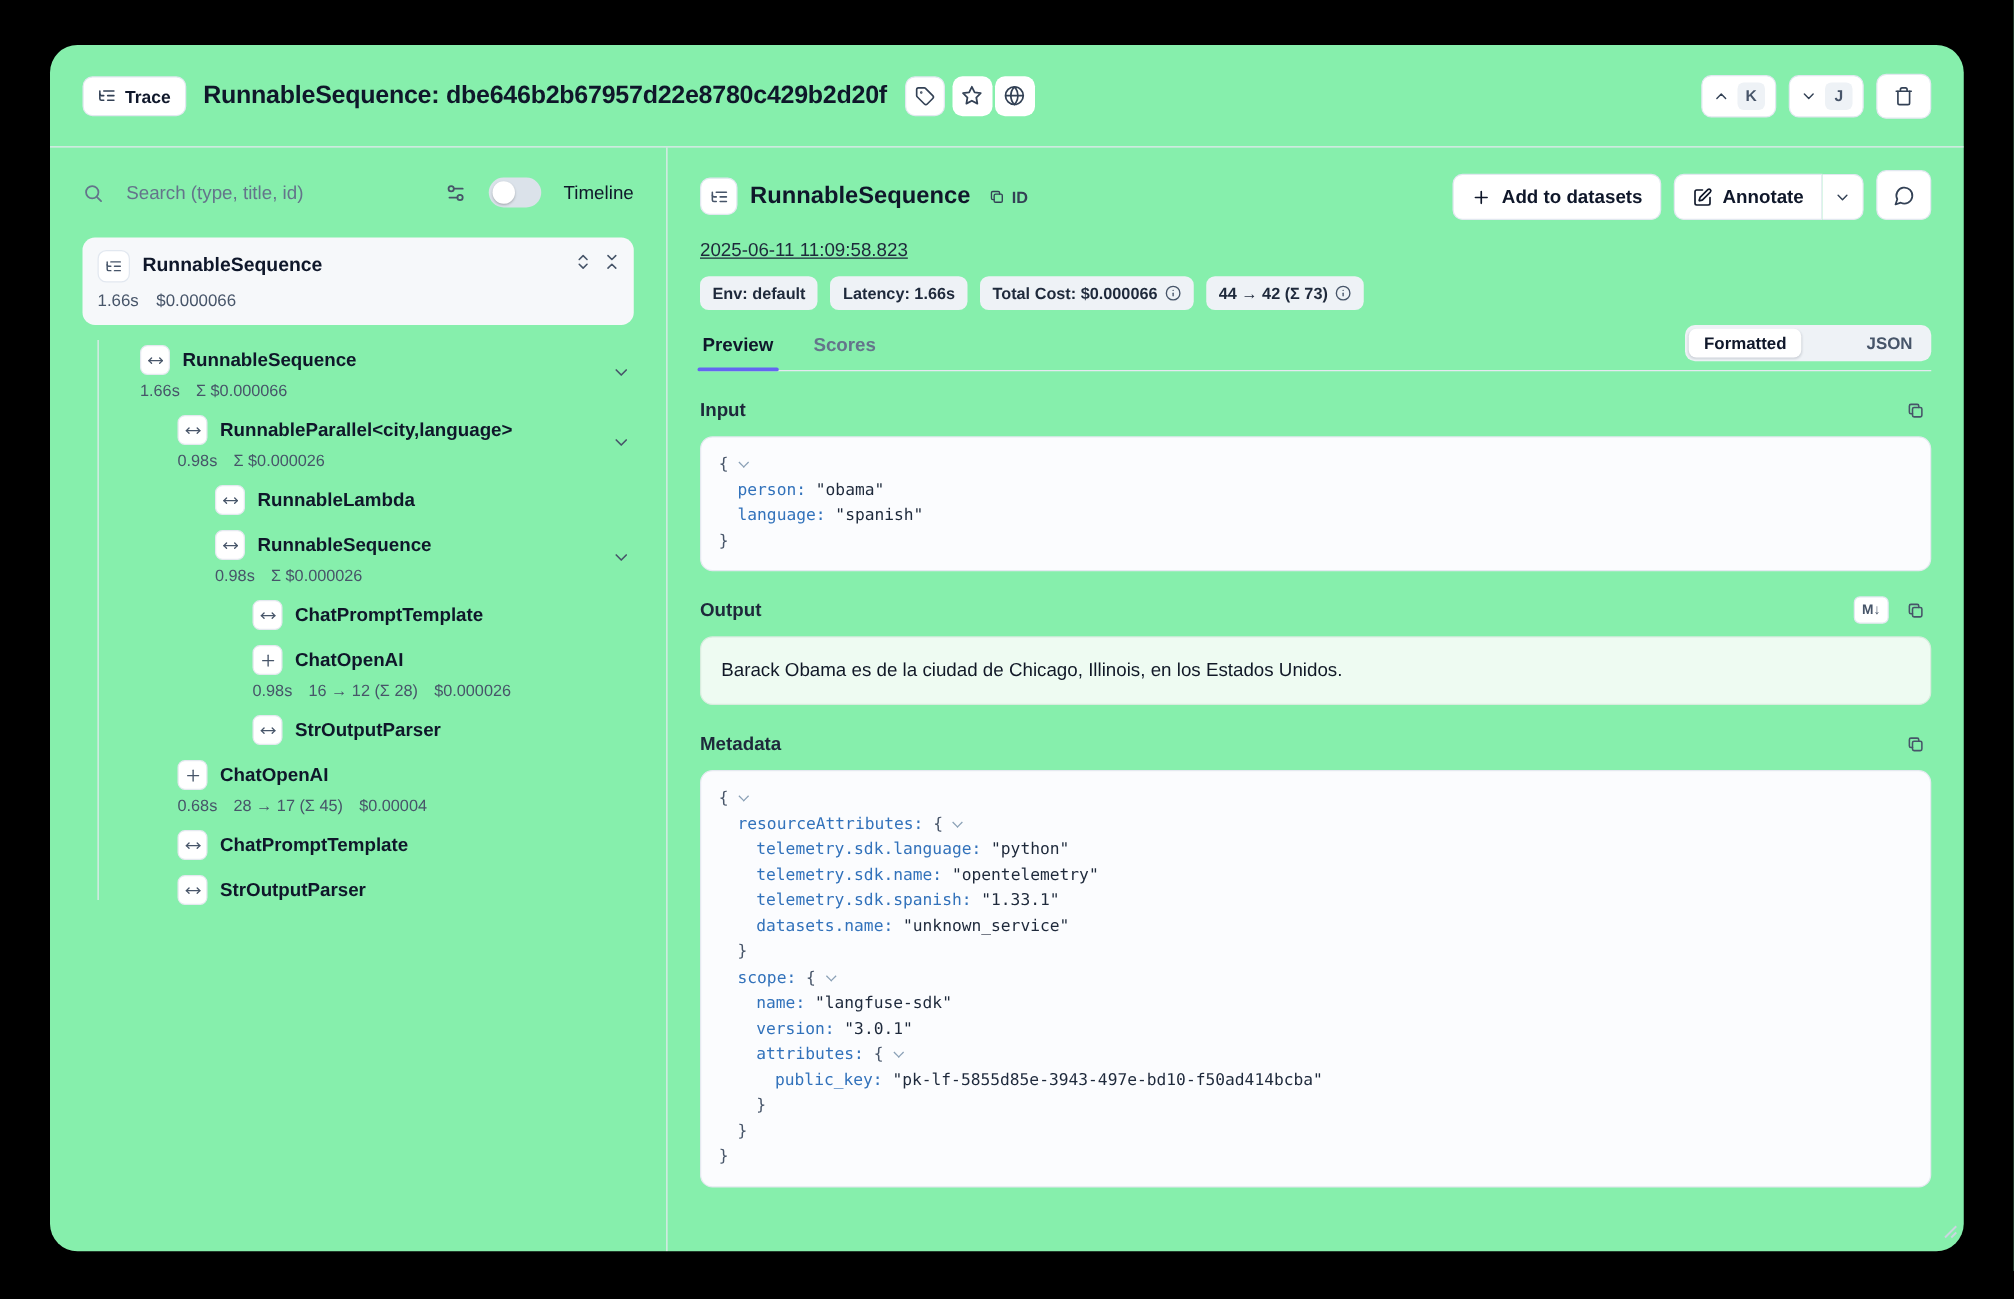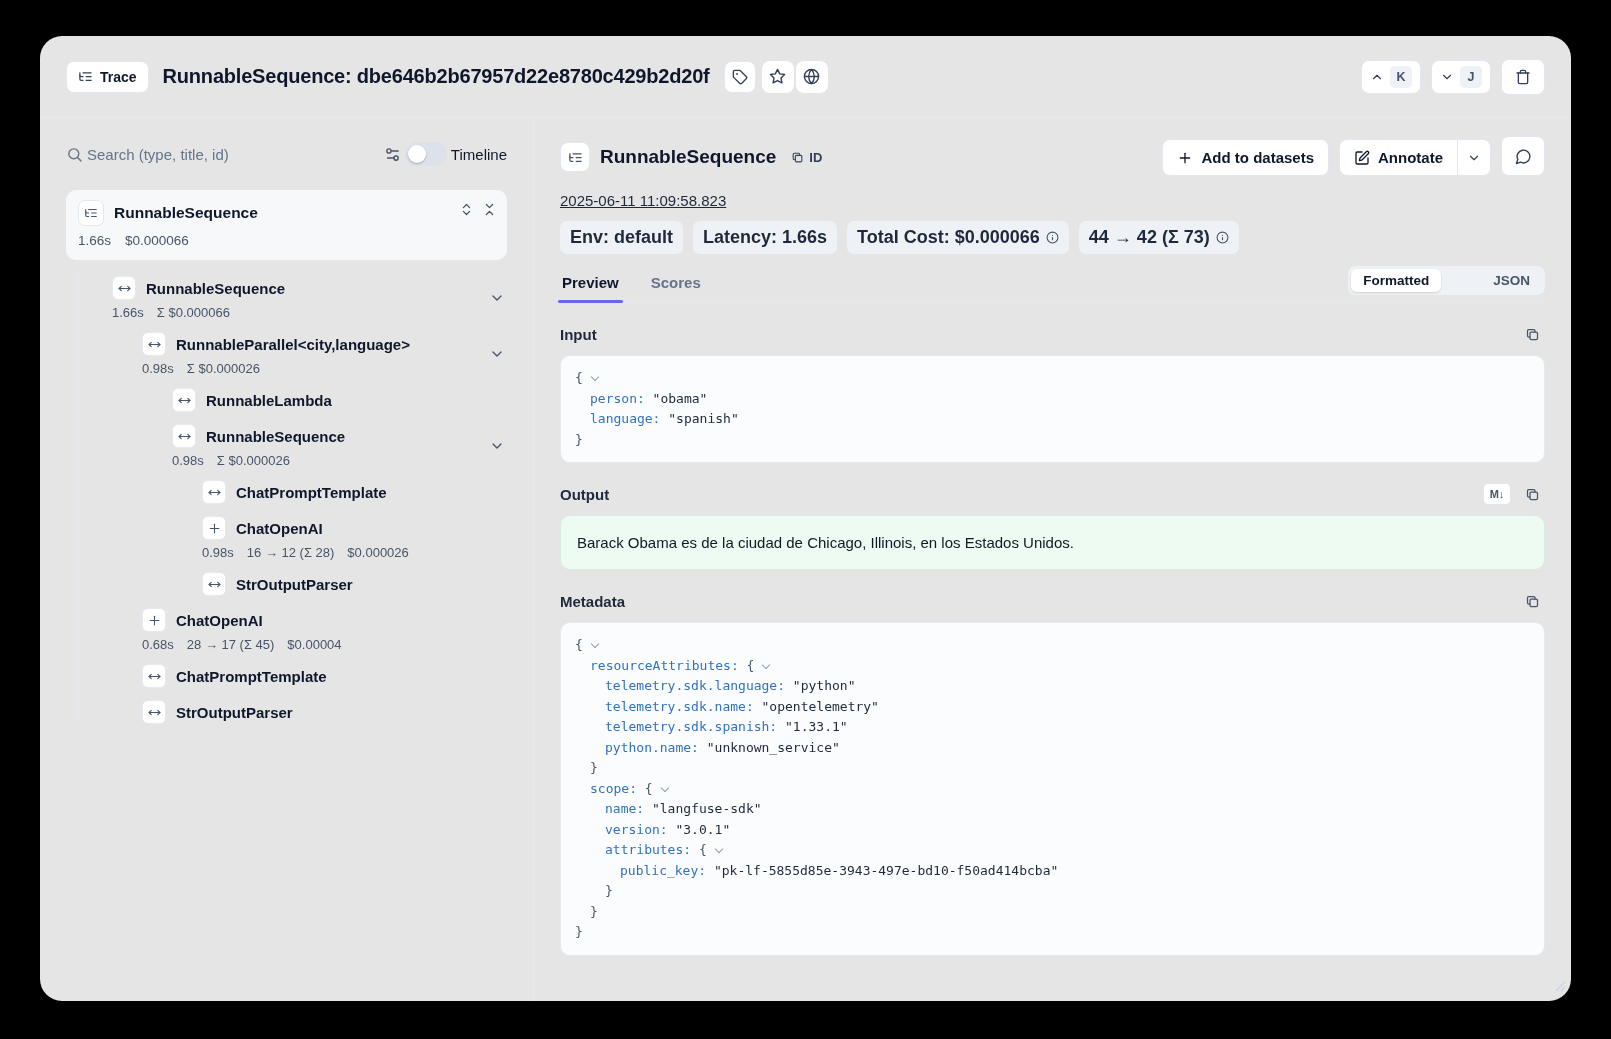--- a/index.html
+++ b/index.html
@@ -1,19 +1,19 @@
 <!DOCTYPE html>
 <html><head>
 <meta charset="utf-8">
 <style>
   * { margin:0; padding:0; box-sizing:border-box; }
   html,body { width:1611px; height:1039px; overflow:hidden; }
   body { background:#000; font-family:"Liberation Sans", sans-serif; color:#0f172a; }
 
-  .card { position:absolute; left:40px; top:36px; right:40px; bottom:38px; background:#e5e5e5;
+  .card { position:absolute; left:40px; top:36px; right:40px; bottom:38px; background:#86efac;
           border-radius:22px; overflow:hidden; display:flex; flex-direction:column; }
 
   
   .topbar { flex:0 0 82px; display:flex; align-items:center; justify-content:space-between;
             padding:0 26px; border-bottom:1px solid #e5e9f0; }
   .topbar-left { display:flex; align-items:center; gap:14px; min-width:0; }
   .trace-badge { display:flex; align-items:center; gap:7px; border:1px solid #e2e8f0; border-radius:8px;
                  padding:7px 11px; font-size:14px; font-weight:700; color:#0f172a; background:#fff; }
   .trace-title { font-size:20px; font-weight:700; color:#0f172a; letter-spacing:-0.2px; white-space:nowrap; }
   .hdr-iconbtn { width:32px; height:32px; display:flex; align-items:center; justify-content:center;
@@ -26,21 +26,21 @@
             color:#475569; display:flex; align-items:center; justify-content:center; }
   .trash-btn { width:44px; height:36px; border:1px solid #e2e8f0; border-radius:8px; background:#fff;
                display:flex; align-items:center; justify-content:center; color:#334155; cursor:pointer; }
 
   
   .content { flex:1; display:flex; min-height:0; }
   .sidebar { width:494px; flex:0 0 auto; border-right:1px solid #e5e9f0; padding:24px 26px 0; overflow:hidden; }
   .main { flex:1; padding:18px 26px 24px; overflow:hidden; position:relative; }
 
   
-  .search-row { display:flex; align-items:center; gap:4px; }
+  .search-row { display:flex; align-items:center; gap:18px; }
   .search-row .sicon { color:#64748b; display:flex; }
   .search-input { flex:1; border:none; outline:none; font-size:15px; color:#0f172a; background:transparent;
                   font-family:"Liberation Sans", sans-serif; }
   .search-input::placeholder { color:#64748b; }
   .sliders-btn { background:none; border:none; color:#475569; display:flex; cursor:pointer; }
   .toggle { width:42px; height:24px; border-radius:12px; background:#dbe2ea; position:relative; cursor:pointer; flex:0 0 auto; }
   .toggle-knob { position:absolute; left:3px; top:3px; width:18px; height:18px; border-radius:50%;
                  background:#fff; box-shadow:0 1px 2px rgba(0,0,0,.25); }
   .timeline-label { font-size:15px; font-weight:500; color:#0f172a; }
 
@@ -78,21 +78,21 @@
   .split { display:flex; }
   .split .btn.left { border-radius:8px 0 0 8px; }
   .split .btn.right { border-radius:0 8px 8px 0; border-left:none; padding:9px 9px; color:#334155; }
   .icon-square { width:44px; height:40px; border:1px solid #e2e8f0; border-radius:8px; background:#fff;
                  display:flex; align-items:center; justify-content:center; color:#334155; cursor:pointer; }
 
   .timestamp { margin-top:16px; font-size:15px; color:#1e293b;text-decoration:underline; }
 
   .badges { margin-top:12px; display:flex; gap:10px; }
   .badge { display:flex; align-items:center; gap:6px; background:#eef2f6; border-radius:7px; padding:6px 10px;
-           font-size:18px; font-weight:600; color:#1e293b; }
+           font-size:13px; font-weight:600; color:#1e293b; }
   .badge svg { color:#475569; }
 
   .tabs-row { margin-top:12px; display:flex; align-items:flex-end; justify-content:space-between;
               border-bottom:1px solid #e5e9f0; }
   .tabs { display:flex; gap:28px; }
   .tab { padding:8px 2px 11px; font-size:15px; font-weight:600; color:#64748b; position:relative; cursor:pointer;
          background:none; border:none; font-family:"Liberation Sans", sans-serif; }
   .tab.active { color:#0f172a; }
   .tab.active::after { content:""; position:absolute; left:-2px; right:-2px; bottom:-1px; height:3.5px;
                        background:#6366f1; border-radius:3px; }
@@ -559,21 +559,21 @@
               </svg>
           </button>
         </div>
       </div>
       <div class="code-block">
           <div class="code-line" style="padding-left: 0px;"><span class="tok-brace">{</span><span class="json-chevron"></span></div>
           <div class="code-line" style="padding-left: 15px;"><span class="tok-key">resourceAttributes:</span><span class="tok-brace"> {</span><span class="json-chevron"></span></div>
           <div class="code-line" style="padding-left: 30px;"><span class="tok-key">telemetry.sdk.language:</span><span class="tok-str"> "python"</span></div>
           <div class="code-line" style="padding-left: 30px;"><span class="tok-key">telemetry.sdk.name:</span><span class="tok-str"> "opentelemetry"</span></div>
           <div class="code-line" style="padding-left: 30px;"><span class="tok-key">telemetry.sdk.spanish:</span><span class="tok-str"> "1.33.1"</span></div>
-          <div class="code-line" style="padding-left: 30px;"><span class="tok-key">python.name:</span><span class="tok-str"> "unknown_service"</span></div>
+          <div class="code-line" style="padding-left: 30px;"><span class="tok-key">datasets.name:</span><span class="tok-str"> "unknown_service"</span></div>
           <div class="code-line" style="padding-left: 15px;"><span class="tok-brace">}</span></div>
           <div class="code-line" style="padding-left: 15px;"><span class="tok-key">scope:</span><span class="tok-brace"> {</span><span class="json-chevron"></span></div>
           <div class="code-line" style="padding-left: 30px;"><span class="tok-key">name:</span><span class="tok-str"> "langfuse-sdk"</span></div>
           <div class="code-line" style="padding-left: 30px;"><span class="tok-key">version:</span><span class="tok-str"> "3.0.1"</span></div>
           <div class="code-line" style="padding-left: 30px;"><span class="tok-key">attributes:</span><span class="tok-brace"> {</span><span class="json-chevron"></span></div>
           <div class="code-line" style="padding-left: 45px;"><span class="tok-key">public_key:</span><span class="tok-str"> "pk-lf-5855d85e-3943-497e-bd10-f50ad414bcba"</span></div>
           <div class="code-line" style="padding-left: 30px;"><span class="tok-brace">}</span></div>
           <div class="code-line" style="padding-left: 15px;"><span class="tok-brace">}</span></div>
           <div class="code-line" style="padding-left: 0px;"><span class="tok-brace">}</span></div>
         </div>

